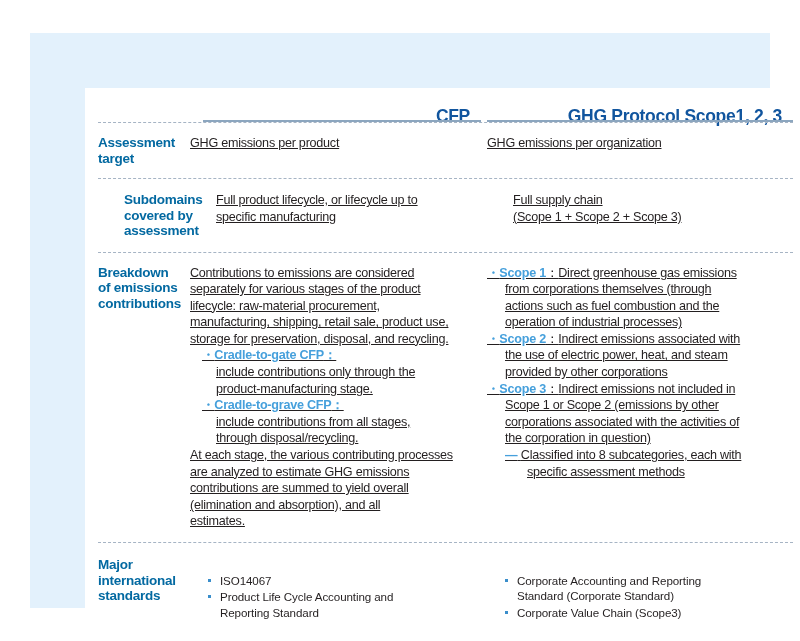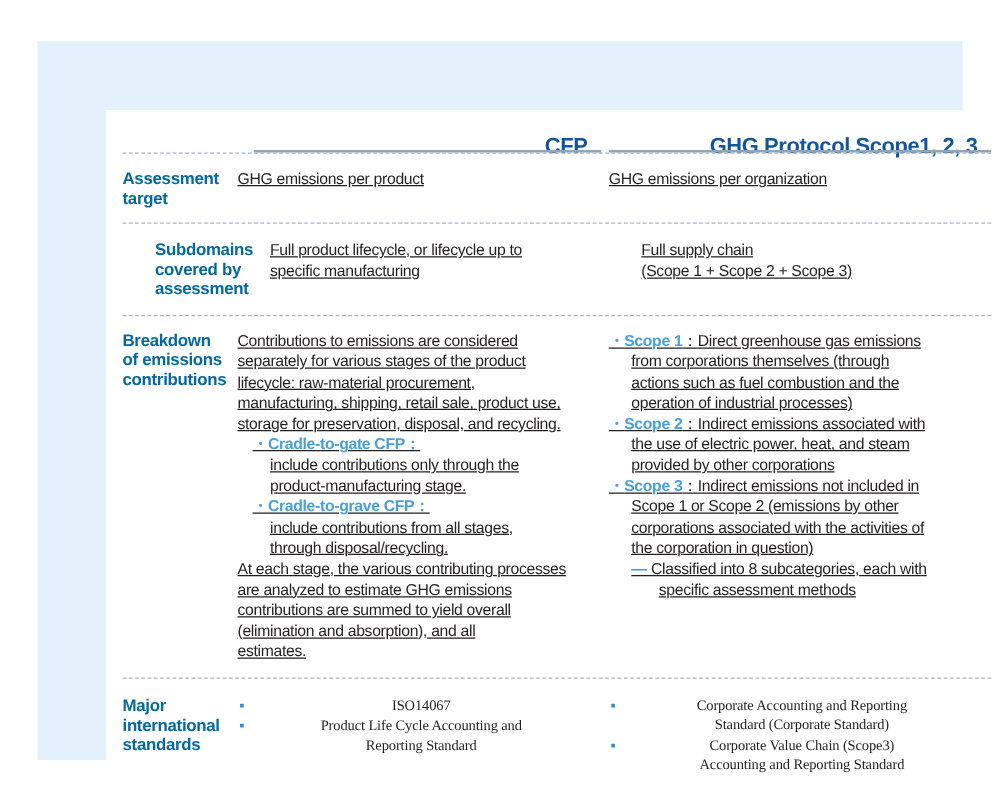--- a/index.html
+++ b/index.html
@@ -111,28 +111,27 @@
   }
   .dark { color: #231f20; font-weight: normal; }
 
   .indent1 { padding-left: 12px; }
   .indent2 { padding-left: 18px; }
   .indent3 { padding-left: 26px; }
 
   
   .std-list {
     list-style: none;
-    margin: 0;
+    margin: 16px;
     padding: 0;
     color: #231f20;
-    font-family: Liberation Serif, serif;
+    font-family: Liberation Sans, sans-serif;
     font-size: 11.6px;
     line-height: 15.4px;
     letter-spacing: -0.1px;
-    text-align: center;
   }
   .std-list li {
     position: relative;
     padding-left: 14px;
     margin-bottom: 1px;
   }
   .std-list li::before {
     content: "";
     position: absolute;
     left: 2px; top: 6px;

